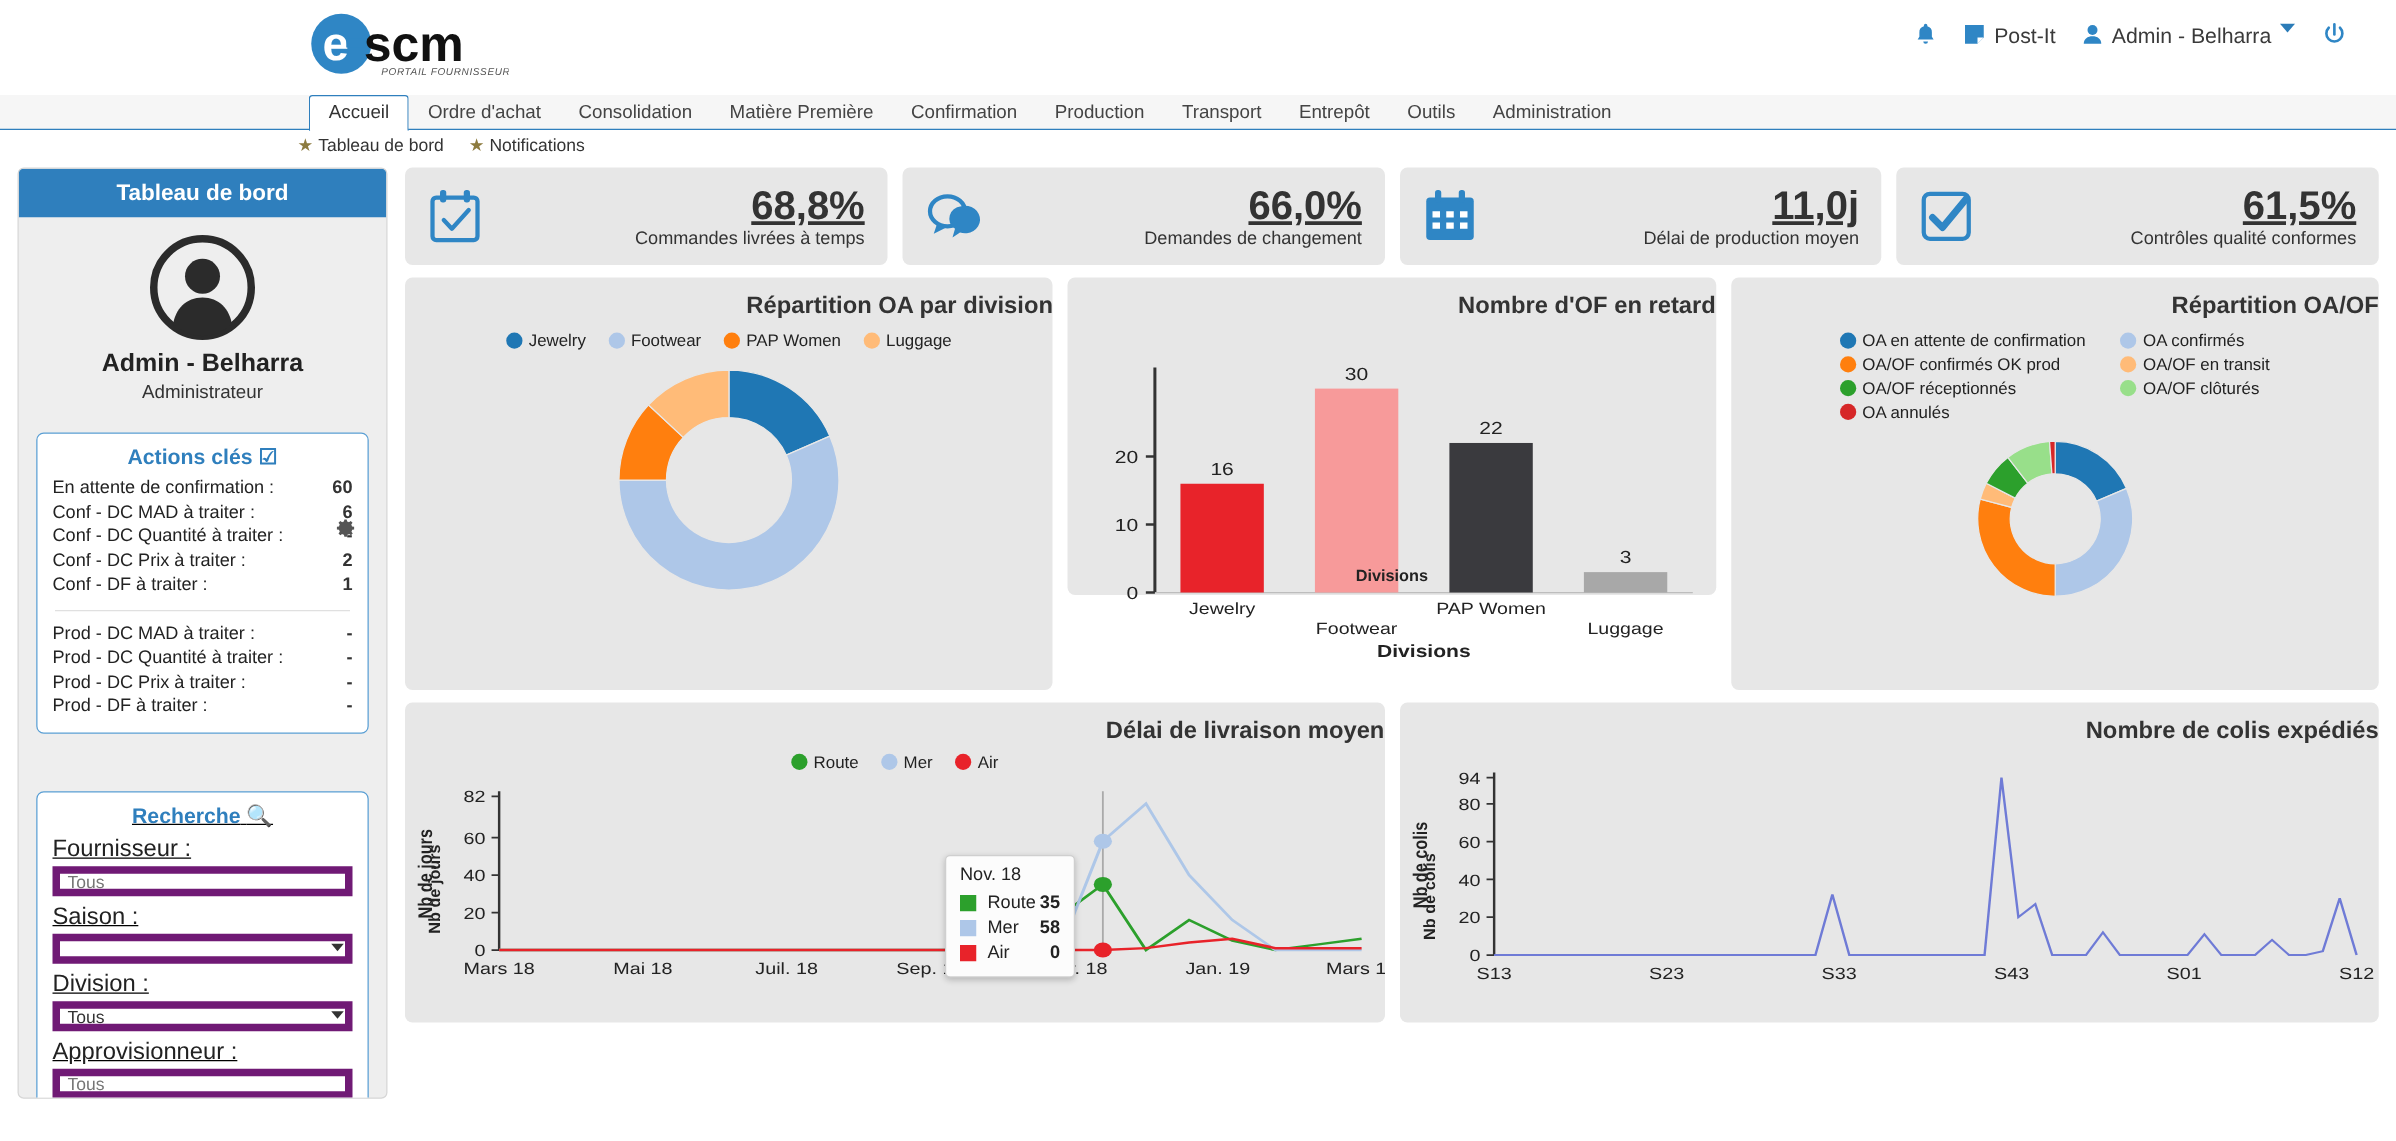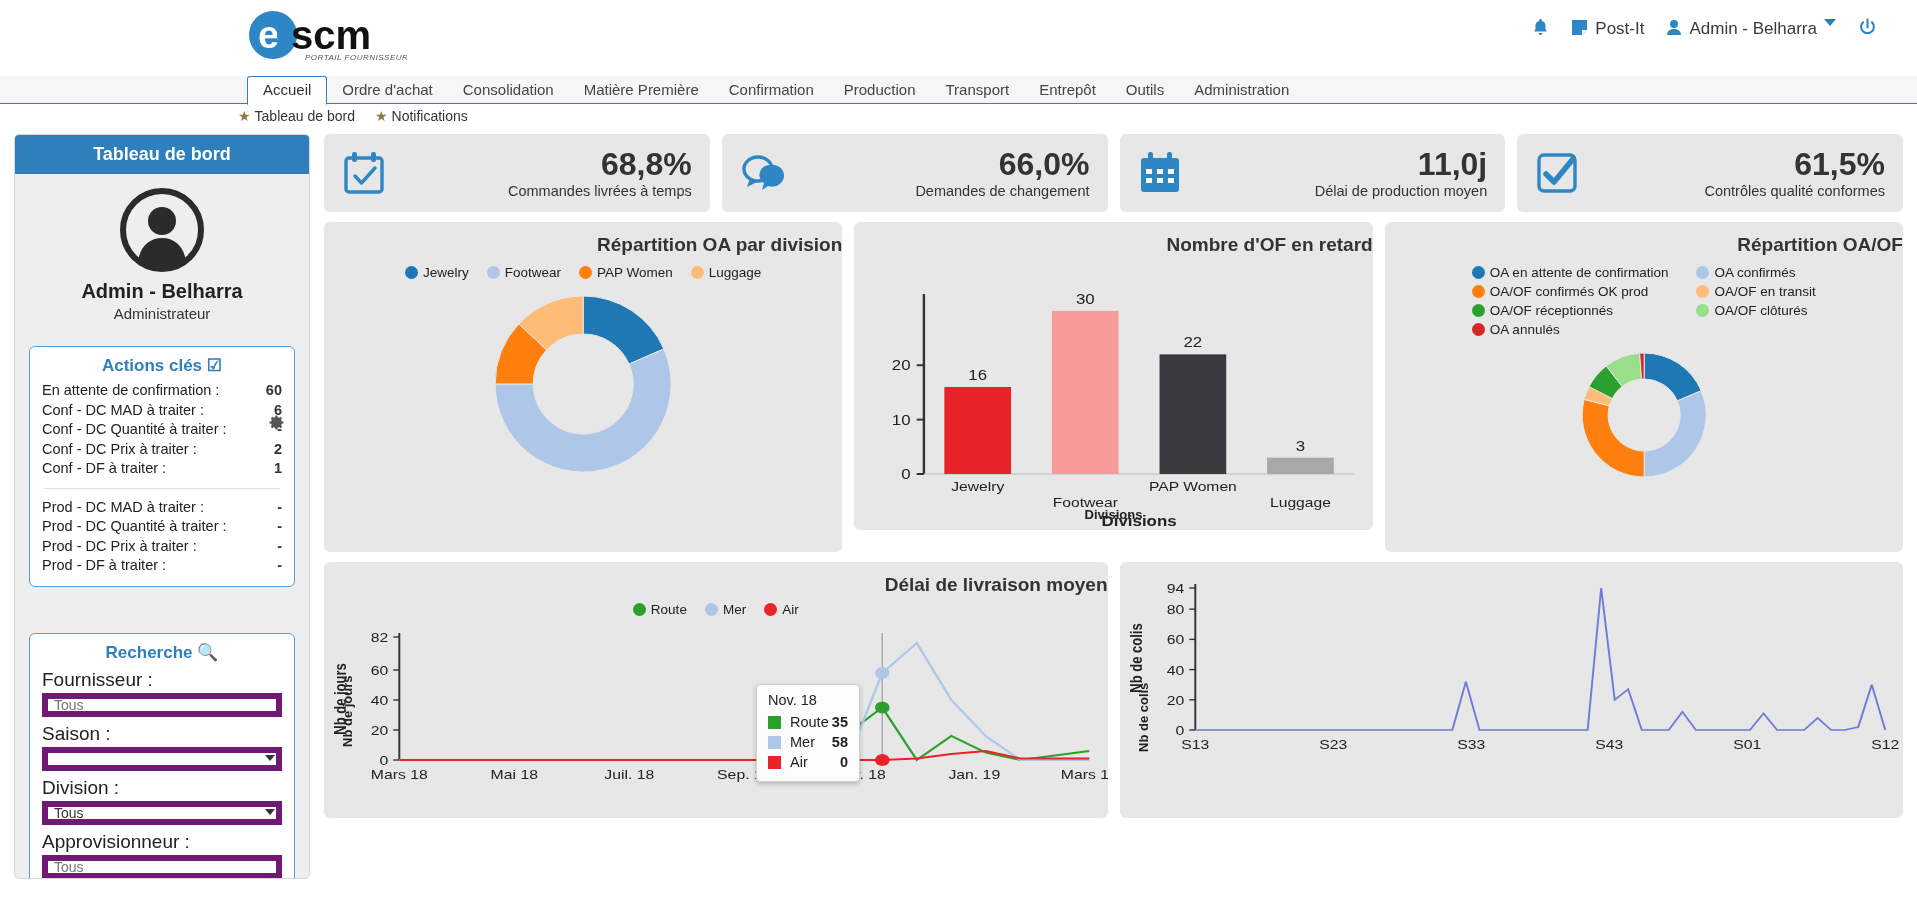--- a/index.html
+++ b/index.html
@@ -42,37 +42,37 @@
   .avatar { width:84px; height:84px; margin:0 auto 8px auto; }
   .sb-name { font-size:20px; font-weight:bold; color:#222; }
   .sb-role { font-size:15px; color:#333; margin-top:2px; }
 
   .panel { background:#fff; border:1px solid #5a9fd4; border-radius:6px; margin:8px 14px 0 14px; padding:8px 12px 10px 12px; }
   .panel-title { text-align:center; color:#2f7fbd; font-size:17px; font-weight:bold; margin-bottom:5px; }
   .kv { display:flex; justify-content:space-between; font-size:14.5px; color:#222; line-height:19.5px; }
   .kv .v { font-weight:bold; color:#333; }
   .kv-sep { height:1px; background:#e0e0e0; margin:9px 2px; }
 
-  .panel.search { margin-top:46px; padding-bottom:14px; }
+  .panel.search { margin-top:46px; padding-bottom:14px;text-decoration:underline; }
   .fld-label { font-size:19px; color:#222; margin:6px 0 2px 0; }
   .fld { width:100%; height:24px; border:6px solid #701a75; background:#fff; font-size:14px; color:#777;
          padding:0 6px; line-height:22px; font-family:"Liberation Sans", sans-serif; }
   .sel { position:relative; }
   .sel .fld { color:#333; padding-right:22px; }
   .sel-arrow { position:absolute; right:7px; top:8px; width:0;height:0;
     border-left:5px solid transparent;border-right:5px solid transparent;border-top:6px solid #333; }
 
   
   .main { flex:1; display:flex; flex-direction:column; gap:10px; }
   .kpi-row { display:flex; gap:12px; }
   .kpi { flex:1; background:#e7e7e7; border-radius:6px; height:78px; display:flex; align-items:center;
          padding:0 18px 0 16px; }
   .kpi .icon { width:48px; height:48px; flex:0 0 48px; color:#2f86c5; }
   .kpi .txt { flex:1; text-align:right; }
-  .kpi .val { font-size:32px; font-weight:bold; color:#333; line-height:34px; }
+  .kpi .val { font-size:32px; font-weight:bold; color:#333; line-height:34px;text-decoration:underline; }
   .kpi .cap { font-size:14.5px; color:#333; margin-top:2px; }
 
   .chart-row { display:flex; gap:12px; }
   .card { background:#e7e7e7; border-radius:6px; position:relative; }
   .card-title { text-align:right; font-size:19px; font-weight:bold; color:#333; padding-top:12px; }
 
   .legend { display:flex; justify-content:center; gap:18px; margin-top:9px; flex-wrap:wrap; }
   .lg { display:flex; align-items:center; gap:5px; font-size:13.5px; color:#222; white-space:nowrap;}
   .dot { width:13px;height:13px;border-radius:50%; flex:0 0 13px;}
 
@@ -350,21 +350,21 @@
               <g id="donut1">
                   <path d="M 5.3884459162483544e-15 -88 A 88 88 0 0 1 80.71459453247986 -35.05929590646925 L 45.86056507527265 -19.920054492312076 A 50 50 0 0 0 3.061616997868383e-15 -50 Z" fill="#1f77b4" stroke="#e7e7e7" stroke-width="1"></path>
                   <path d="M 80.71459453247986 -35.05929590646925 A 88 88 0 1 1 -88 1.0776891832496709e-14 L -50 6.123233995736766e-15 A 50 50 0 1 0 45.86056507527265 -19.920054492312076 Z" fill="#aec7e8" stroke="#e7e7e7" stroke-width="1"></path>
                   <path d="M -88 1.0776891832496709e-14 A 88 88 0 0 1 -64.31356485647494 -60.064676603241544 L -36.54179821390621 -34.12765716093269 A 50 50 0 0 0 -50 6.123233995736766e-15 Z" fill="#ff7f0e" stroke="#e7e7e7" stroke-width="1"></path>
                   <path d="M -64.31356485647494 -60.064676603241544 A 88 88 0 0 1 -1.6165337748745062e-14 -88 L -9.184850993605149e-15 -50 A 50 50 0 0 0 -36.54179821390621 -34.12765716093269 Z" fill="#ffbb78" stroke="#e7e7e7" stroke-width="1"></path>
                 </g>
             </g>
           </svg>
         </div>
 
-        <div class="card" style="flex:1;height:308px">
+        <div class="card" style="flex:1;height:254px">
           <div class="card-title">Nombre d'OF en retard</div>
           <svg width="100%" height="280" viewBox="0 0 430 280" preserveAspectRatio="none">
             <g id="barchart">
                 <line x1="58" y1="38" x2="58" y2="218" stroke="#333" stroke-width="2"></line>
                 <line x1="58" y1="218" x2="415" y2="218" stroke="#bdbdbd" stroke-width="1"></line>
                 <line x1="52" y1="218" x2="58" y2="218" stroke="#333" stroke-width="2"></line>
                 <text x="47" y="223" text-anchor="end" font-size="14" fill="#222" font-family="Liberation Sans, sans-serif">0</text>
                 <line x1="52" y1="163.625" x2="58" y2="163.625" stroke="#333" stroke-width="2"></line>
                 <text x="47" y="168.625" text-anchor="end" font-size="14" fill="#222" font-family="Liberation Sans, sans-serif">10</text>
                 <line x1="52" y1="109.25" x2="58" y2="109.25" stroke="#333" stroke-width="2"></line>
@@ -499,20 +499,21 @@
             </div>
             <div class="tt-row">
               <span class="tt-sw" style="background:#e8232a"></span>
               <span class="tt-name">Air</span>
               <span class="tt-val">0</span>
             </div>
           </div>
         </div>
 
         <div class="card" style="flex:1;height:256px">
+          <div class="card-title">Nombre de colis expédiés</div>
           <svg width="100%" height="205" viewBox="0 0 645 205" preserveAspectRatio="none">
             <g id="linechart2">
                 <line x1="62" y1="22" x2="62" y2="168" stroke="#333" stroke-width="1.6"></line>
                 <line x1="57" y1="168" x2="62" y2="168" stroke="#333" stroke-width="1.4"></line>
                 <text x="53" y="173" text-anchor="end" font-size="13" fill="#222" font-family="Liberation Sans, sans-serif">0</text>
                 <line x1="57" y1="137.7872340425532" x2="62" y2="137.7872340425532" stroke="#333" stroke-width="1.4"></line>
                 <text x="53" y="142.7872340425532" text-anchor="end" font-size="13" fill="#222" font-family="Liberation Sans, sans-serif">20</text>
                 <line x1="57" y1="107.57446808510639" x2="62" y2="107.57446808510639" stroke="#333" stroke-width="1.4"></line>
                 <text x="53" y="112.57446808510639" text-anchor="end" font-size="13" fill="#222" font-family="Liberation Sans, sans-serif">40</text>
                 <line x1="57" y1="77.36170212765957" x2="62" y2="77.36170212765957" stroke="#333" stroke-width="1.4"></line>

